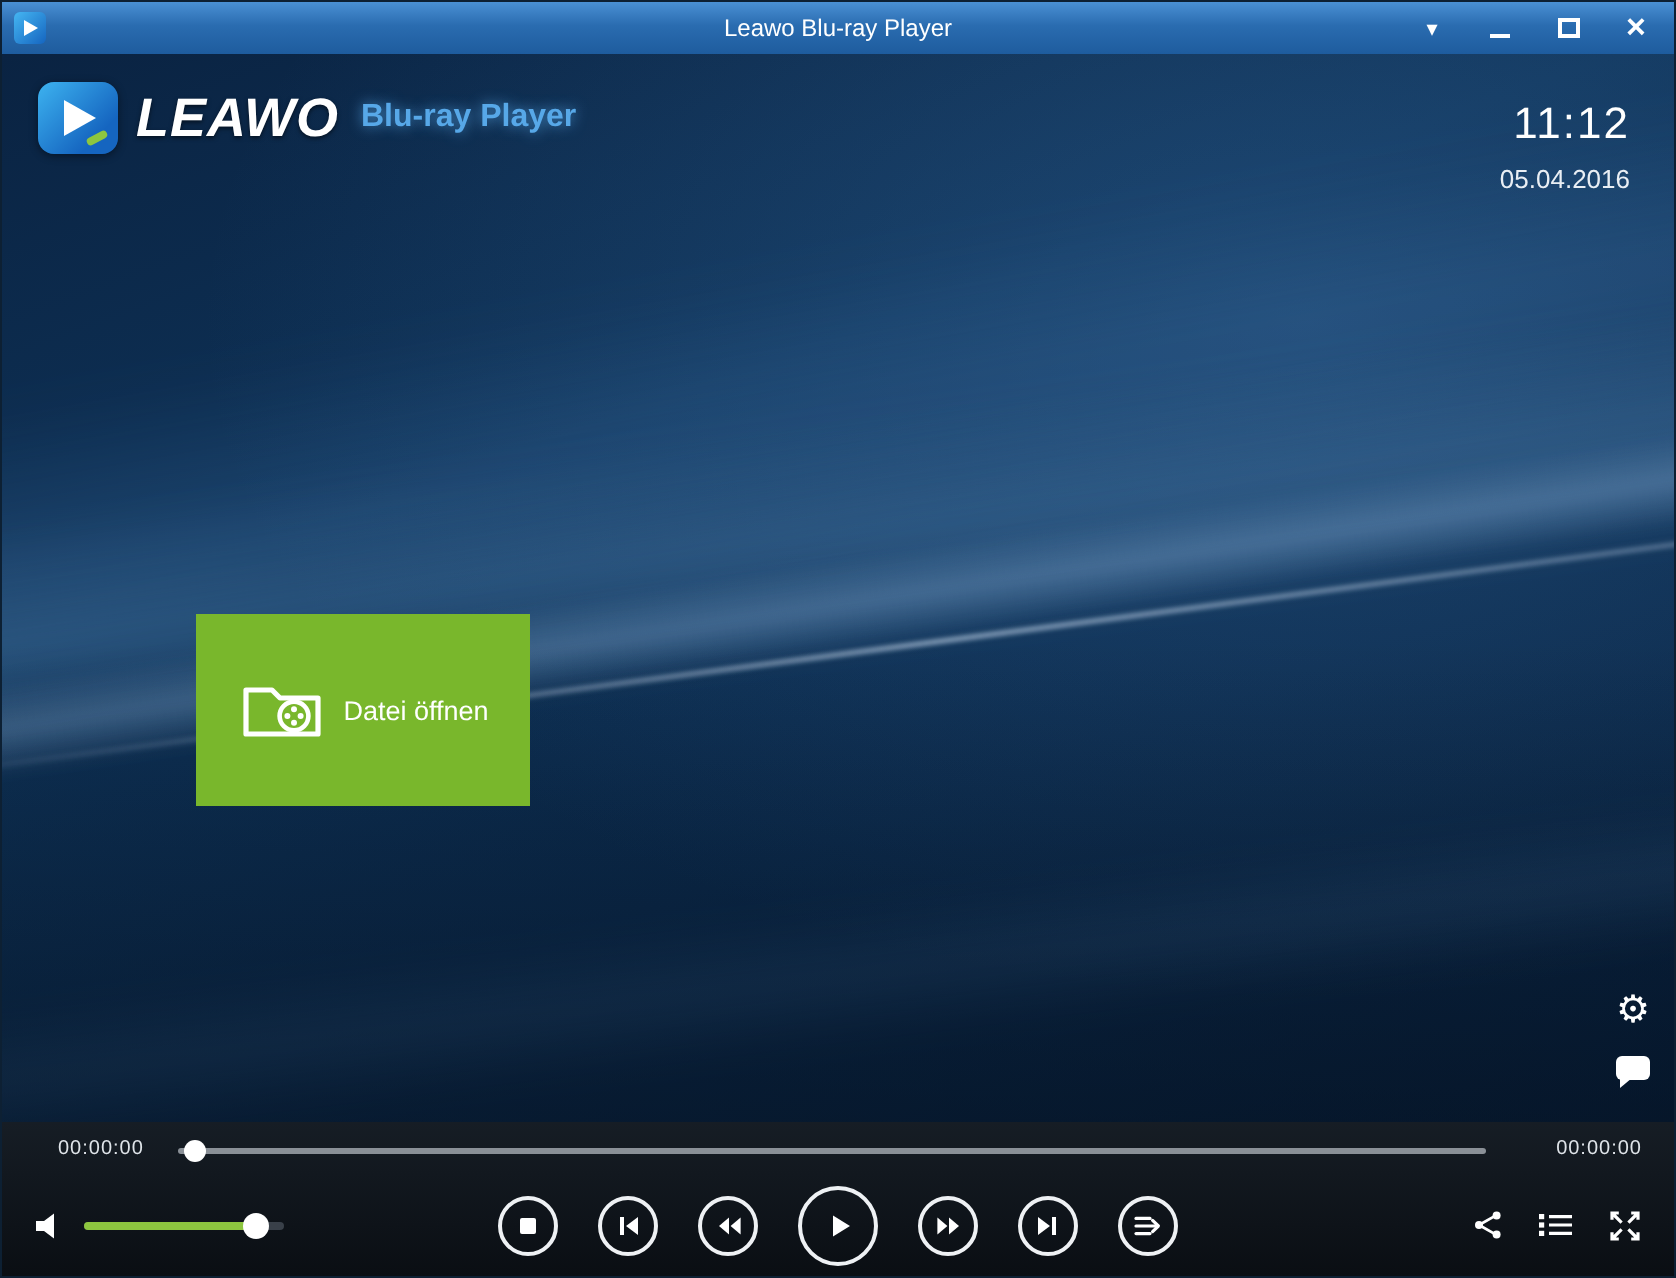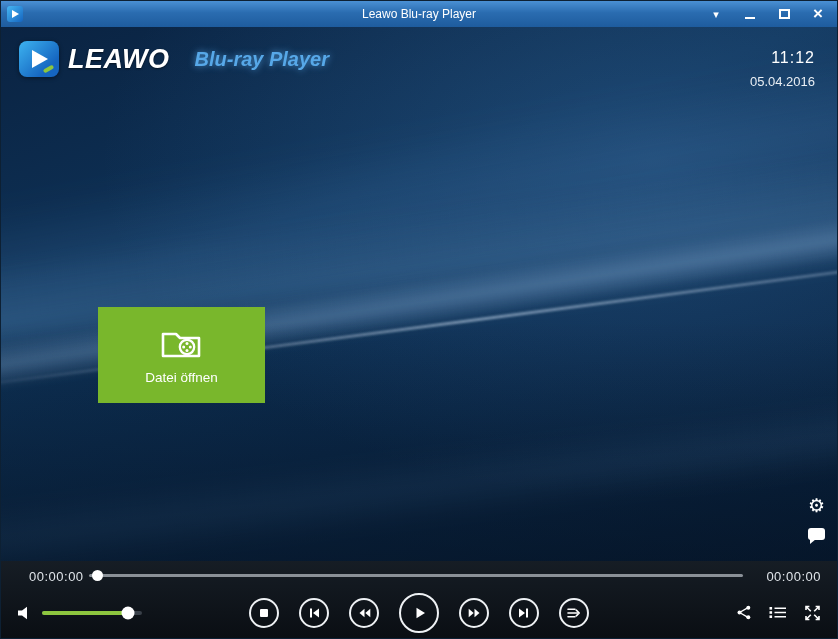--- a/index.html
+++ b/index.html
@@ -81,34 +81,34 @@
   }
   .logo-accent {
     position:absolute; right:5px; bottom:6px; width:11px; height:4px;
     background:#8dc63f; border-radius:2px; transform:rotate(-28deg);
   }
   .brand-name {
     font-size:27px; font-weight:bold; font-style:italic; color:#fff;
     letter-spacing:.5px; text-shadow:0 1px 2px rgba(0,0,0,.55);
   }
   .brand-product {
-    font-size:20px; font-weight:bold; font-style:italic; color:#57a8e8;
-    margin-left:16px; text-shadow:0 0 7px rgba(90,170,235,.8);
+    font-size:16px; font-weight:bold; color:#57a8e8;
+    margin-left:2px; text-shadow:0 0 7px rgba(90,170,235,.8);
   }
 
   
   .clock { position:absolute; right:22px; top:48px; text-align:right; color:#fff; z-index:5; }
-  .clock-time { font-size:16px; letter-spacing:1px; }
+  .clock-time { font-size:22px; letter-spacing:1px; }
   .clock-date { font-size:13px; margin-top:7px; color:#e9eef4;text-align:center; }
 
   
   .open-tile {
     position:absolute; left:97px; top:306px; width:167px; height:96px;
     background:#79b72c; cursor:pointer; z-index:5;
-    display:flex; flex-direction:column; align-items:center; justify-content:center; gap:7px;
+    display:flex; flex-direction:row; align-items:center; justify-content:center; gap:7px;
   }
   .open-tile-label { color:#fff; font-size:13.5px; }
 
   
   .side-icons {
     position:absolute; right:12px; top:495px; z-index:6;
     display:flex; flex-direction:column; gap:13px; align-items:center;
   }
   .gear { color:#fff; font-size:19px; line-height:1; cursor:pointer; }
   .bubble { position:relative; width:17px; height:12px; background:#fff; border-radius:3px; cursor:pointer; }
@@ -116,21 +116,21 @@
     content:""; position:absolute; left:2px; bottom:-4px;
     border-top:5px solid #fff; border-right:6px solid transparent;
   }
 
   
   .control-bar {
     position:absolute; left:0; right:0; bottom:0; height:77px; z-index:20;
     background:linear-gradient(#161d25, #0a0e13);
   }
   .seek-row { position:relative; height:26px; }
-  .time { position:absolute; top:8px; font-size:13px; color:#dfe4e9; letter-spacing:.5px; }
+  .time { position:absolute; top:8px; font-size:10px; color:#dfe4e9; letter-spacing:.5px; }
   .time.elapsed { left:28px; }
   .time.remaining { right:16px; }
   .seek-track {
     position:absolute; left:88px; right:94px; top:13px; height:3px;
     background:#8a9097; border-radius:2px; cursor:pointer;
   }
   .seek-handle {
     position:absolute; left:3px; top:-4px; width:11px; height:11px;
     border-radius:50%; background:#fff; cursor:pointer;
   }

